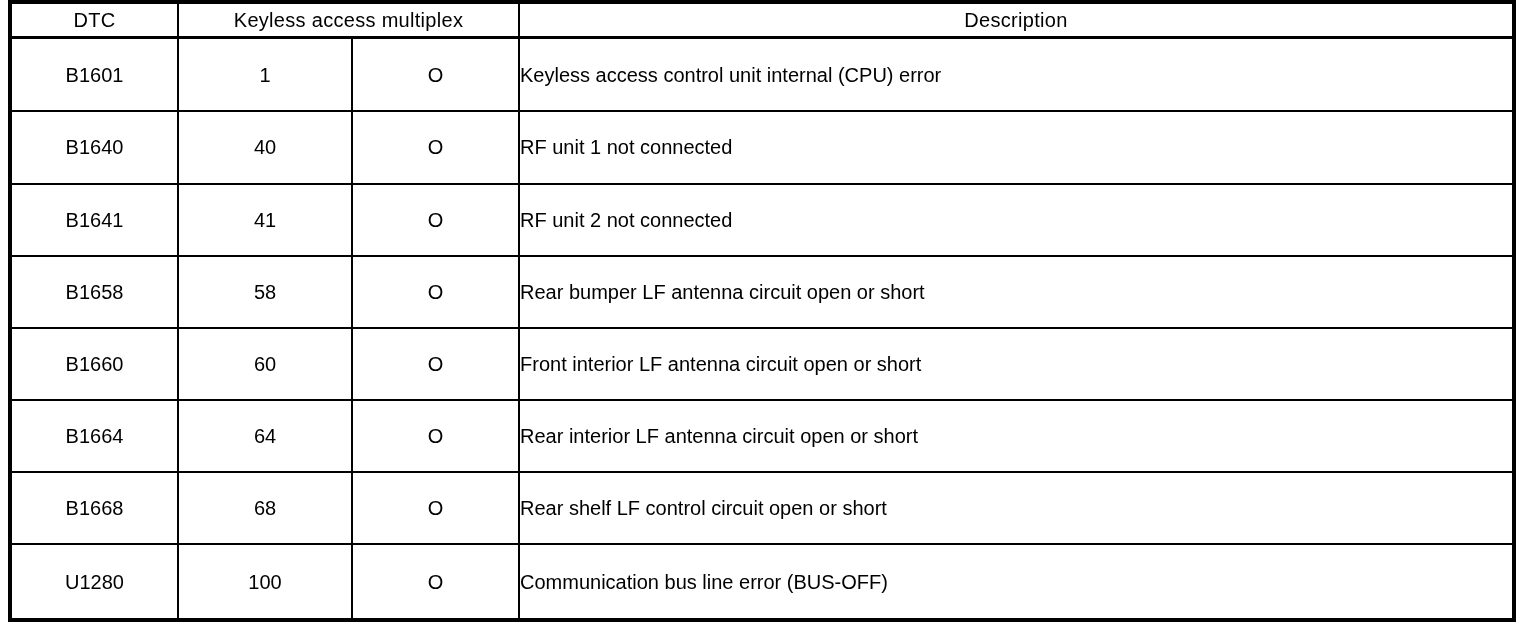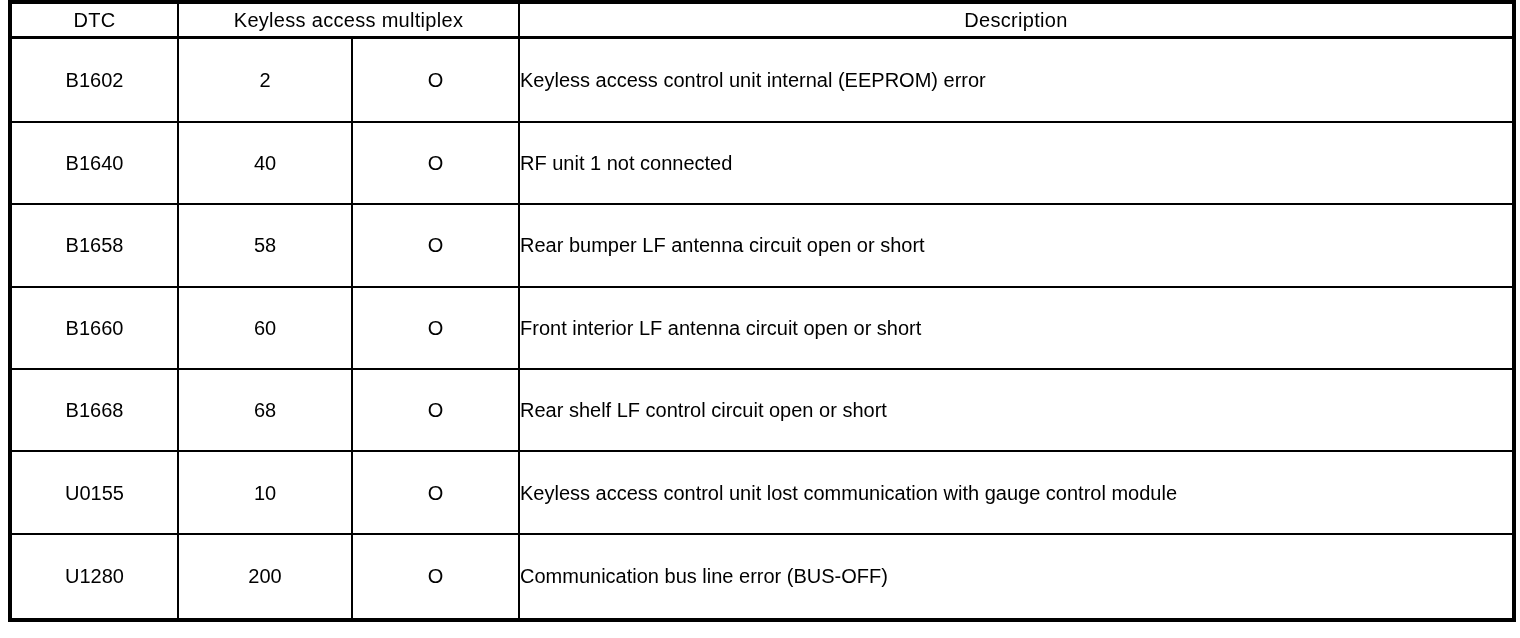--- a/index.html
+++ b/index.html
@@ -63,55 +63,61 @@
   </colgroup>
   <thead>
     <tr>
       <th>DTC</th>
       <th colspan="2">Keyless access multiplex</th>
       <th>Description</th>
     </tr>
   </thead>
   <tbody>
       <tr>
-        <td class="cell-dtc">B1602</td>
-        <td class="cell-num">2</td>
+        <td class="cell-dtc">B1601</td>
+        <td class="cell-num">1</td>
         <td class="cell-sym">O</td>
-        <td class="cell-desc">Keyless access control unit internal (EEPROM) error</td>
+        <td class="cell-desc">Keyless access control unit internal (CPU) error</td>
       </tr>
       <tr>
         <td class="cell-dtc">B1640</td>
         <td class="cell-num">40</td>
         <td class="cell-sym">O</td>
         <td class="cell-desc">RF unit 1 not connected</td>
+      </tr>
+      <tr>
+        <td class="cell-dtc">B1641</td>
+        <td class="cell-num">41</td>
+        <td class="cell-sym">O</td>
+        <td class="cell-desc">RF unit 2 not connected</td>
       </tr>
       <tr>
         <td class="cell-dtc">B1658</td>
         <td class="cell-num">58</td>
         <td class="cell-sym">O</td>
         <td class="cell-desc">Rear bumper LF antenna circuit open or short</td>
       </tr>
       <tr>
         <td class="cell-dtc">B1660</td>
         <td class="cell-num">60</td>
         <td class="cell-sym">O</td>
         <td class="cell-desc">Front interior LF antenna circuit open or short</td>
       </tr>
       <tr>
+        <td class="cell-dtc">B1664</td>
+        <td class="cell-num">64</td>
+        <td class="cell-sym">O</td>
+        <td class="cell-desc">Rear interior LF antenna circuit open or short</td>
+      </tr>
+      <tr>
         <td class="cell-dtc">B1668</td>
         <td class="cell-num">68</td>
         <td class="cell-sym">O</td>
         <td class="cell-desc">Rear shelf LF control circuit open or short</td>
       </tr>
       <tr>
-        <td class="cell-dtc">U0155</td>
-        <td class="cell-num">10</td>
-        <td class="cell-sym">O</td>
-        <td class="cell-desc">Keyless access control unit lost communication with gauge control module</td>
-      </tr>
-      <tr>
         <td class="cell-dtc">U1280</td>
-        <td class="cell-num">200</td>
+        <td class="cell-num">100</td>
         <td class="cell-sym">O</td>
         <td class="cell-desc">Communication bus line error (BUS-OFF)</td>
       </tr>
     </tbody>
 </table>
 
 </body></html>

